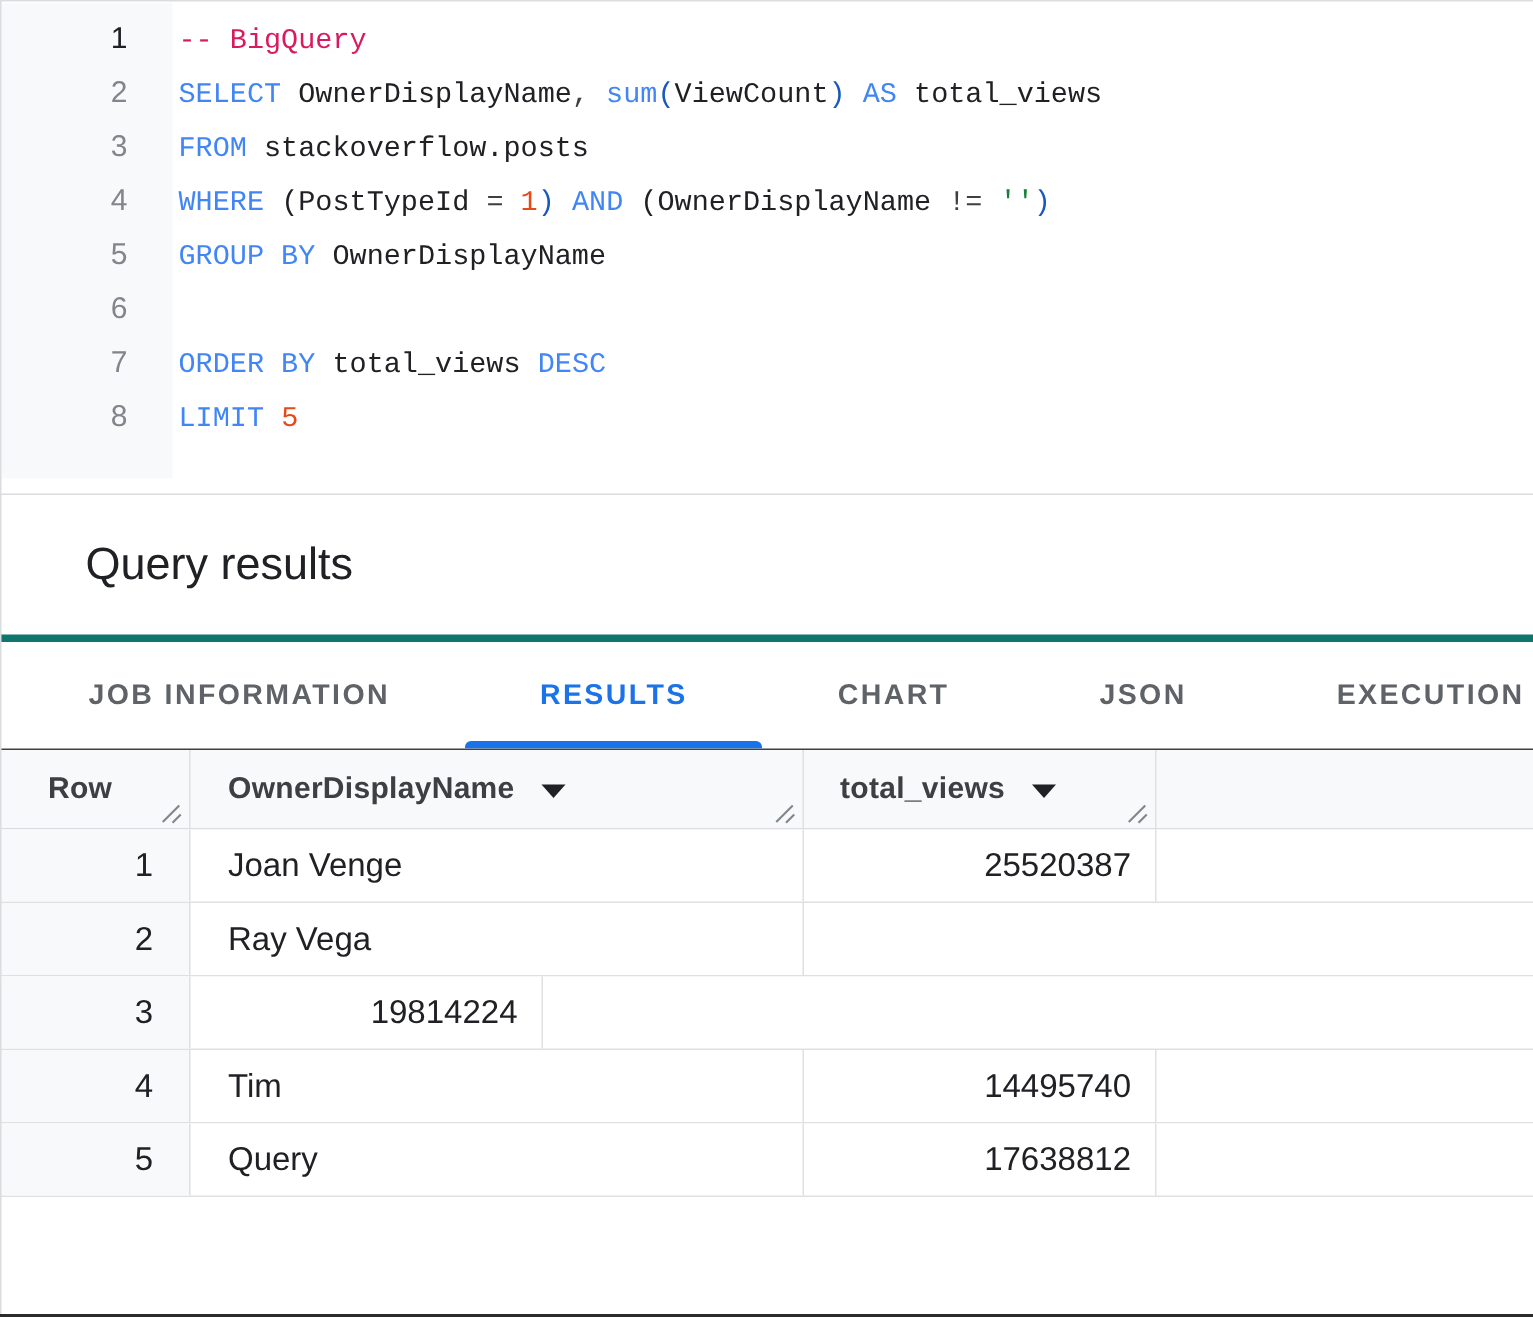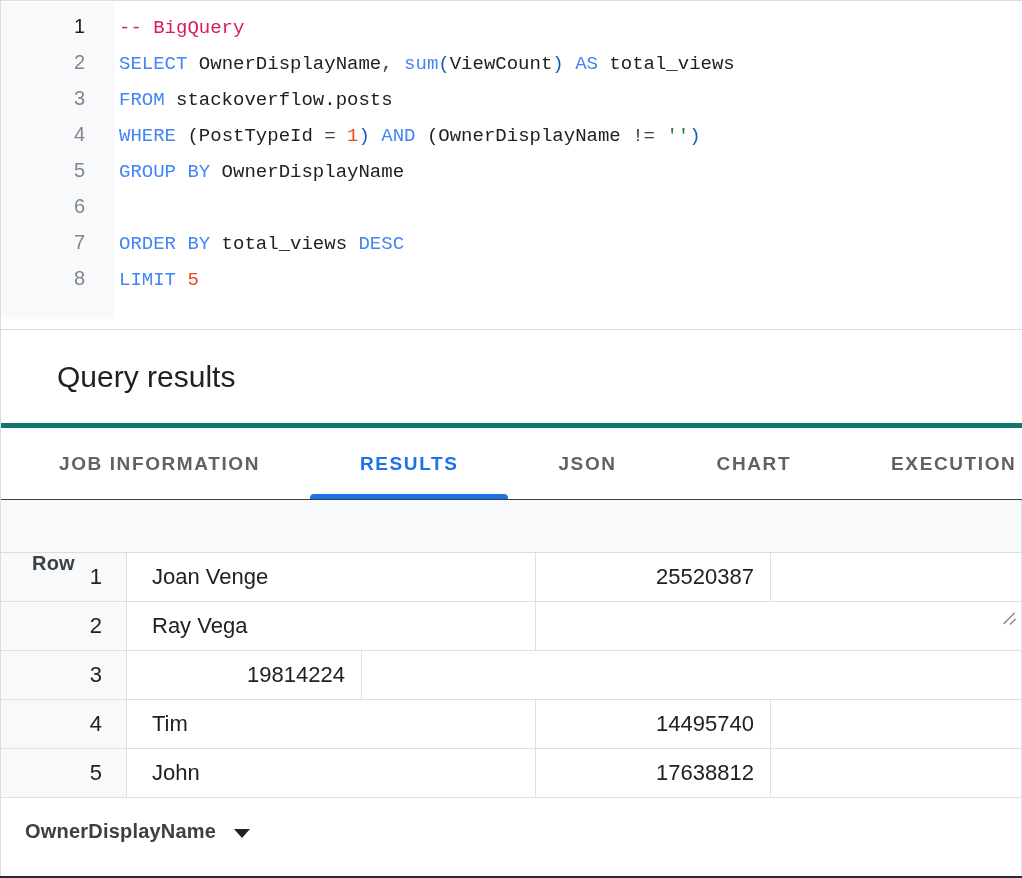--- a/index.html
+++ b/index.html
@@ -61,21 +61,21 @@
   }
   .tab.active { color:#1A73E8; }
   .tab-underline {
     position:absolute; left:0; right:0; bottom:0; height:5px;
     background:#1A73E8; border-radius:4px 4px 0 0;
   }
 
   
   .table { position:absolute; top:500px; left:0; right:0; }
   .thead {
-    display:flex; height:53px; background:#F8F9FA; border-bottom:1px solid #DADCE0;flex-direction:column;
+    display:flex; height:53px; background:#F8F9FA; border-bottom:1px solid #DADCE0;
   }
   .th {
     position:relative; display:flex; align-items:center;
     font-size:20px; font-weight:bold; letter-spacing:0.2px; color:#3C4043;
     border-right:1px solid #E0E0E0;
   }
   .th.filler, .td.filler { flex:1 1 auto; border-right:none; }
   .col-0 { flex:0 0 127px; }
   .col-1 { flex:0 0 409px; }
   .col-2 { flex:0 0 235px; }
@@ -122,24 +122,24 @@
 
 <nav class="tabbar" id="tabbar">
     <div class="tab">
       <span>JOB INFORMATION</span>
     </div>
     <div class="tab active">
       <span>RESULTS</span>
       <div class="tab-underline"></div>
     </div>
     <div class="tab">
+      <span>CHART</span>
+    </div>
+    <div class="tab">
       <span>JSON</span>
-    </div>
-    <div class="tab">
-      <span>CHART</span>
     </div>
     <div class="tab">
       <span>EXECUTION DETAILS</span>
     </div>
   </nav>
 
 <div class="table">
   <div class="thead" id="thead">
       <div class="th col-0">
         <span>Row</span>
@@ -184,20 +184,20 @@
         <div class="td filler"></div>
       </div>
       <div class="trow">
         <div class="td col-0">4</div>
         <div class="td col-1">Tim</div>
         <div class="td col-2">14495740</div>
         <div class="td filler"></div>
       </div>
       <div class="trow">
         <div class="td col-0">5</div>
-        <div class="td col-1">John</div>
+        <div class="td col-1">Query</div>
         <div class="td col-2">17638812</div>
         <div class="td filler"></div>
       </div>
     </div>
 </div>
 
 <div class="bottom-edge"></div>
 
 </body></html>

